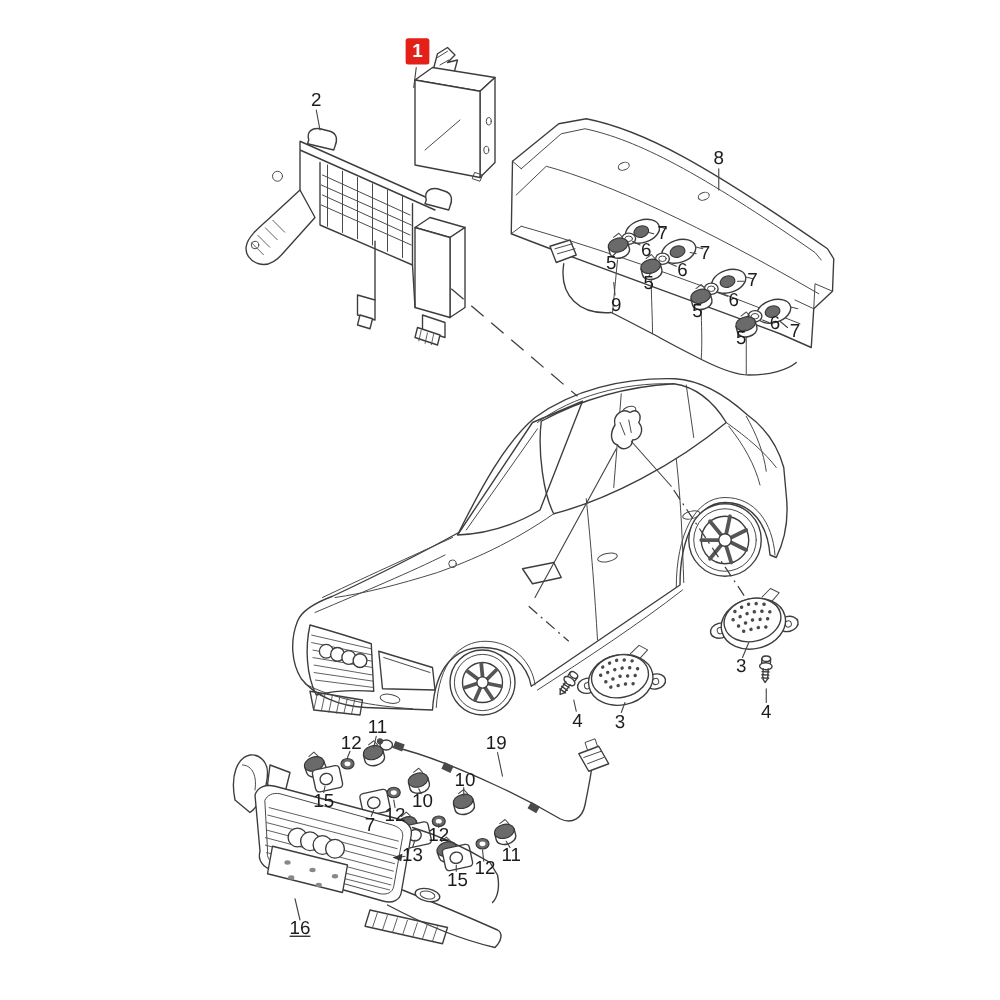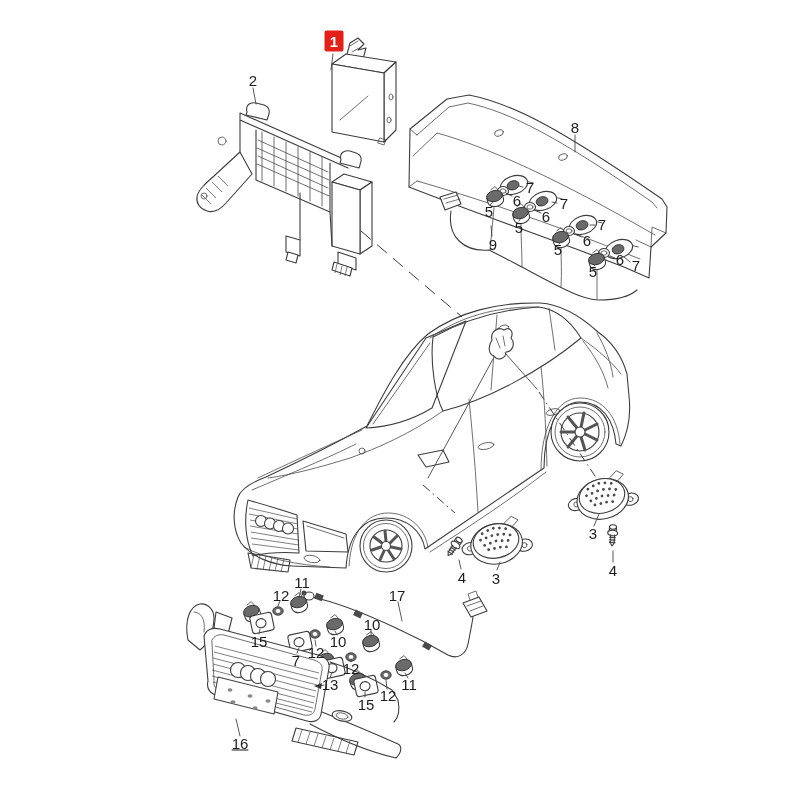--- a/index.html
+++ b/index.html
@@ -351,21 +351,21 @@
       <span class="callout" style="left: 558px; top: 249px;">5</span>
       <span class="callout" style="left: 636px; top: 265px;">7</span>
       <span class="callout" style="left: 620px; top: 259px;">6</span>
       <span class="callout" style="left: 593px; top: 271px;">5</span>
       <span class="callout" style="left: 593px; top: 533px;">3</span>
       <span class="callout" style="left: 613px; top: 570px;">4</span>
       <span class="callout" style="left: 496px; top: 578px;">3</span>
       <span class="callout" style="left: 462px; top: 577px;">4</span>
       <span class="callout" style="left: 302px; top: 582px;">11</span>
       <span class="callout" style="left: 281px; top: 595px;">12</span>
-      <span class="callout" style="left: 397px; top: 595px;">17</span>
+      <span class="callout" style="left: 397px; top: 595px;">19</span>
       <span class="callout" style="left: 372px; top: 624px;">10</span>
       <span class="callout" style="left: 259px; top: 641px;">15</span>
       <span class="callout" style="left: 338px; top: 641px;">10</span>
       <span class="callout" style="left: 316px; top: 652px;">12</span>
       <span class="callout" style="left: 296px; top: 660px;">7</span>
       <span class="callout" style="left: 351px; top: 668px;">12</span>
       <span class="callout" style="left: 330px; top: 684px;">13</span>
       <span class="callout" style="left: 409px; top: 684px;">11</span>
       <span class="callout" style="left: 388px; top: 695px;">12</span>
       <span class="callout" style="left: 366px; top: 704px;">15</span>

